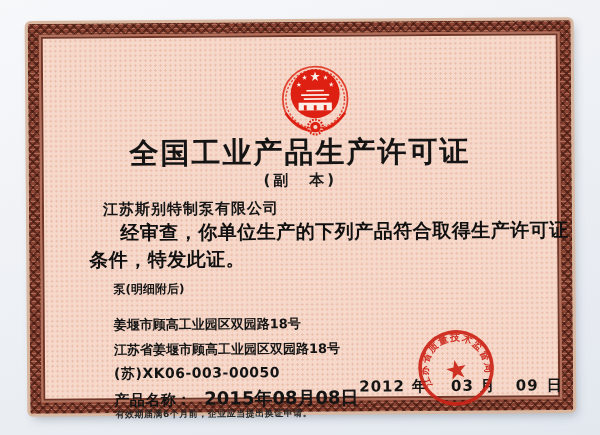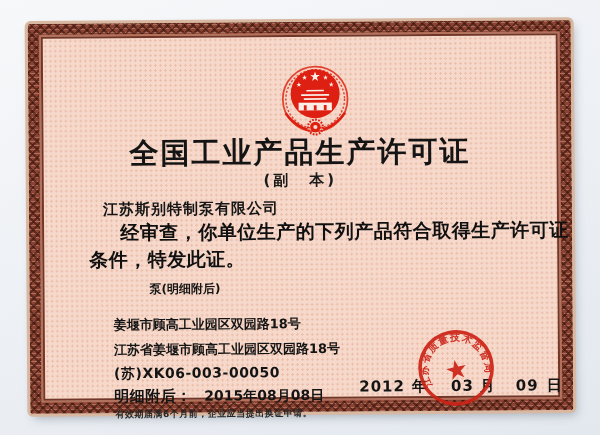--- a/index.html
+++ b/index.html
@@ -39,25 +39,25 @@
     position:absolute;left:0;top:134px;width:100%;text-align:center;
     font-size:15px;font-weight:bold;color:#1a1a1a;letter-spacing:3px;
   }
   .company{position:absolute;left:59px;top:162px;font-size:15px;font-weight:bold;color:#151515;letter-spacing:1px;}
   .stmt{position:absolute;left:45px;width:480px;font-size:19px;font-weight:bold;color:#101010;letter-spacing:.5px;}
   .stmt1{top:182px;text-indent:31px;}
   .stmt2{top:209px;}
   .row{position:absolute;left:69px;display:flex;align-items:baseline;color:#141414;}
   .row .lab{font-weight:bold;font-size:15px;width:90px;flex:none;letter-spacing:.5px;}
   .row .val{font-weight:bold;}
-  .row-product{top:243px;}   .row-product .val{font-size:12px;margin-left:36px;}
+  .row-product{top:243px;}   .row-product .val{font-size:12px;}
   .row-residence{top:278px;} .row-residence .val{font-size:13px;}
   .row-prodaddr{top:303px;}  .row-prodaddr .val{font-size:13px;}
   .row-certno{top:327px;}    .row-certno .val{font-size:14px;letter-spacing:.5px;}
-  .row-validto{top:349px;}   .row-validto .val{font-size:14px;text-align:right;}
+  .row-validto{top:349px;}   .row-validto .val{font-size:18px;text-align:right;}
   .note{position:absolute;left:70px;top:370px;font-size:9px;font-weight:bold;color:#272727;letter-spacing:.5px;}
   .issue-date{position:absolute;left:314px;top:341px;font-size:15px;font-weight:bold;color:#141414;white-space:nowrap;}
   .issue-date .num{letter-spacing:1px;}
   .issue-date .y{margin:0 24px 0 7px;}
   .issue-date .m{margin:0 21px 0 6px;}
   .issue-date .d{margin-left:8px;}
   .seal{position:absolute;left:371px;top:292px;width:80px;height:80px;transform:rotate(-12deg);opacity:.92;}
 </style>
 </head>
 <body>
@@ -101,21 +101,21 @@
       <div class="row row-residence">
         <span class="val">姜堰市顾高工业园区双园路18号</span>
       </div>
       <div class="row row-prodaddr">
         <span class="val">江苏省姜堰市顾高工业园区双园路18号</span>
       </div>
       <div class="row row-certno">
         <span class="val">(苏)XK06-003-00050</span>
       </div>
       <div class="row row-validto">
-        <span class="lab">明细附后：</span>
+        <span class="lab">产品名称：</span>
         <span class="val">2015年08月08日</span>
       </div>
 
       <div class="note">有效期届满6个月前，企业应当提出换证申请。</div>
 
       <div class="issue-date">
         <span class="num">2012</span><span class="y">年</span><span class="num">03</span><span class="m">月</span><span class="num">09</span><span class="d">日</span>
       </div>
 
       <svg class="seal" viewBox="0 0 100 100" aria-hidden="true">

